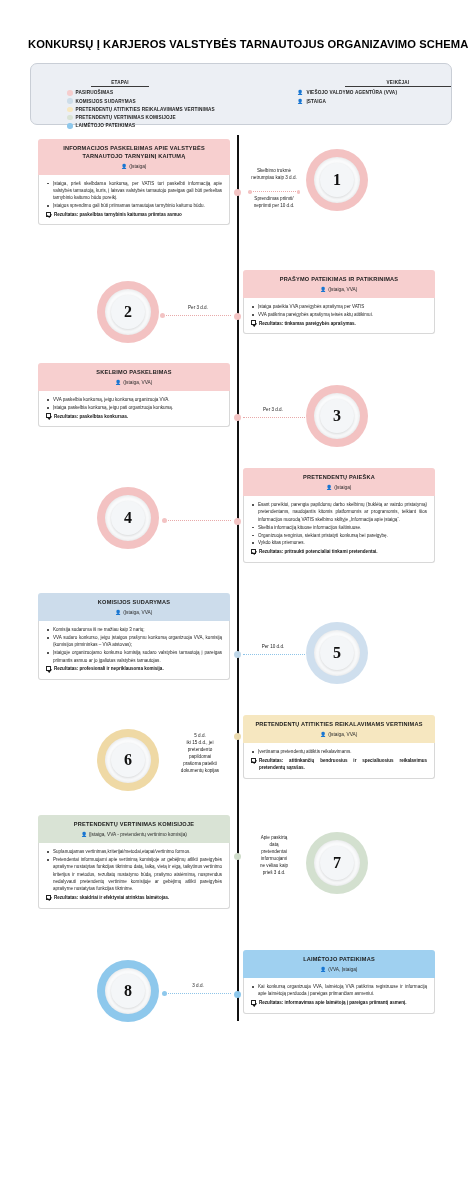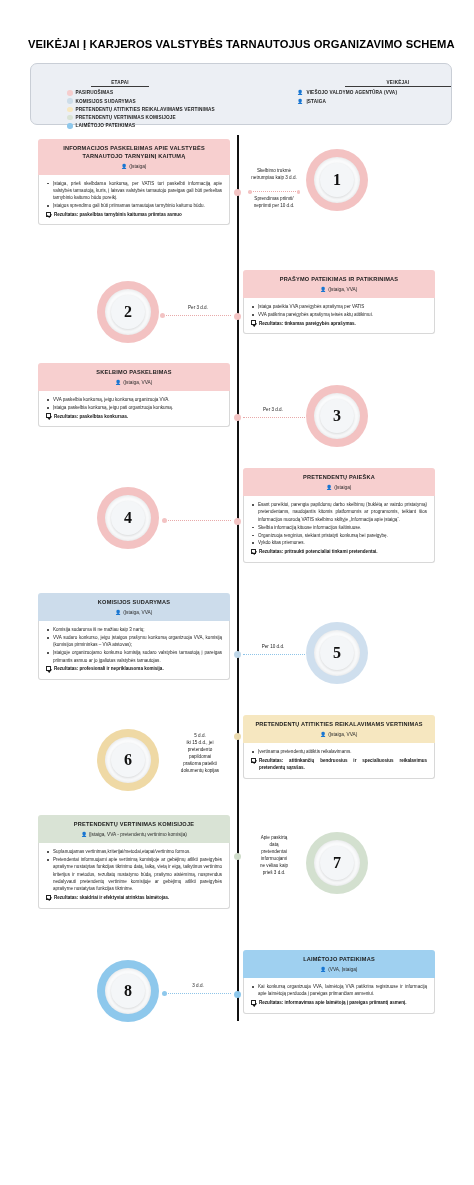--- a/index.html
+++ b/index.html
@@ -254,21 +254,21 @@
   .spine-node {
     position: absolute;
     width: 7px; height: 7px;
     border-radius: 50%;
     left: 234px;
   }
 </style>
 </head>
 <body>
 
-<div class="page-title">VEIKĖJAI Į KARJEROS VALSTYBĖS TARNAUTOJUS ORGANIZAVIMO SCHEMA</div>
+<div class="page-title">KONKURSŲ Į KARJEROS VALSTYBĖS TARNAUTOJUS ORGANIZAVIMO SCHEMA</div>
 
 <div class="legend">
   <div class="legend-col etapai">
     <div class="legend-head">ETAPAI</div>
     <div class="legend-row">
       <span class="legend-dot" style="background:#f6cdcd"></span>
       <span>PASIRUOŠIMAS</span>
     </div>
     <div class="legend-row">
       <span class="legend-dot" style="background:#cddde9"></span>

